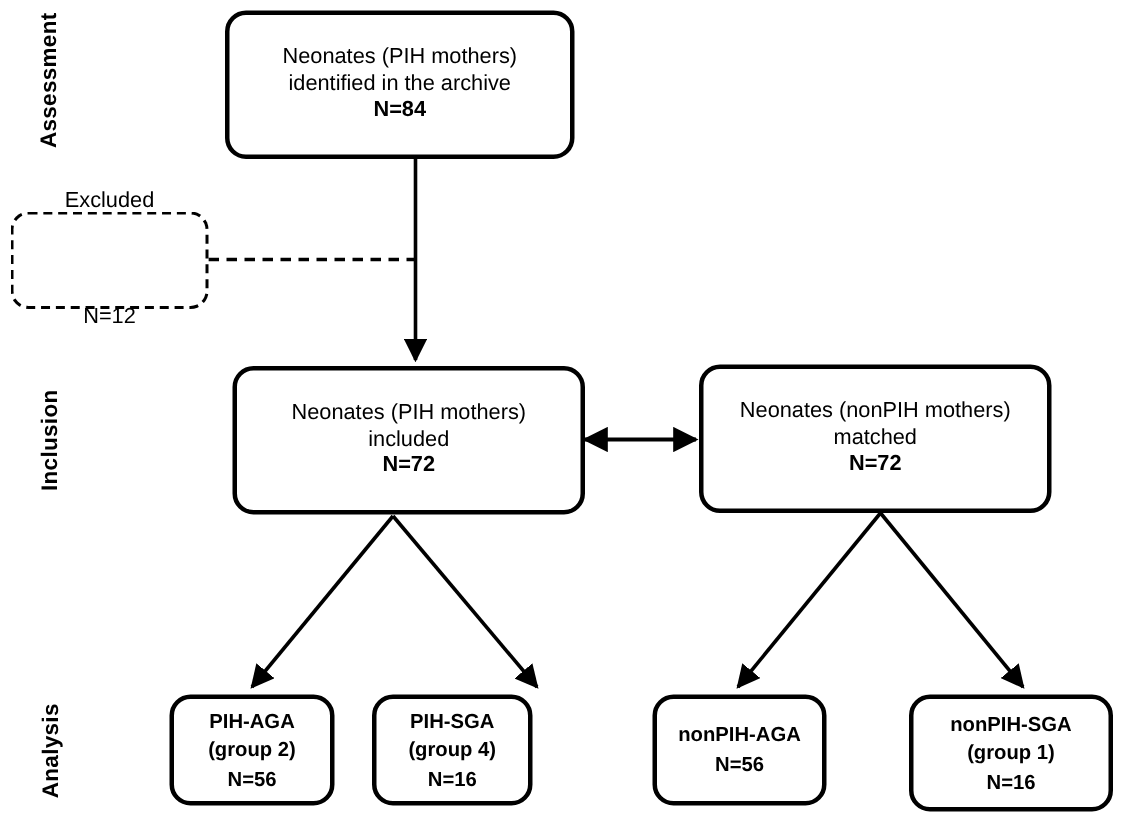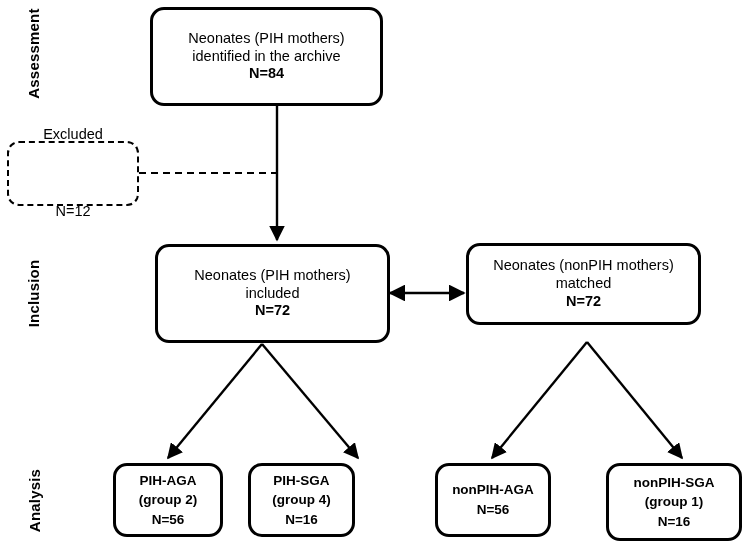--- a/index.html
+++ b/index.html
@@ -126,21 +126,21 @@
     <span class="line">Excluded</span>
     <span class="line count">N=12</span>
   </div>
 
   <div class="node big" style="left:155px; top:244px; width:235px; height:99px;">
     <span class="line">Neonates (PIH mothers)</span>
     <span class="line">included</span>
     <span class="line count">N=72</span>
   </div>
 
-  <div class="node big" style="left:466px; top:243px; width:235px; height:82px;">
+  <div class="node big" style="left:466px; top:243px; width:235px; height:99px;">
     <span class="line">Neonates (nonPIH mothers)</span>
     <span class="line">matched</span>
     <span class="line count">N=72</span>
   </div>
 
   <div class="node leaf" style="left:113px; top:463px; width:110px; height:74px;">
     <span class="line">PIH-AGA</span>
     <span class="line">(group 2)</span>
     <span class="line">N=56</span>
   </div>

